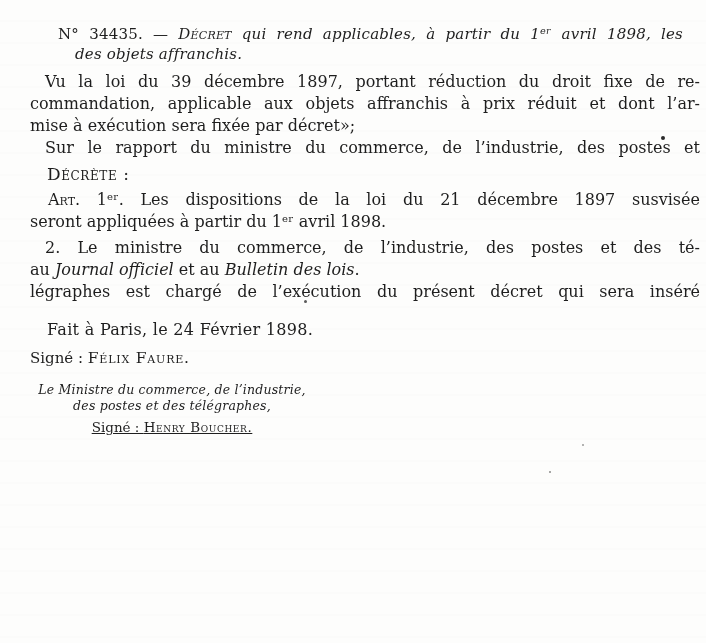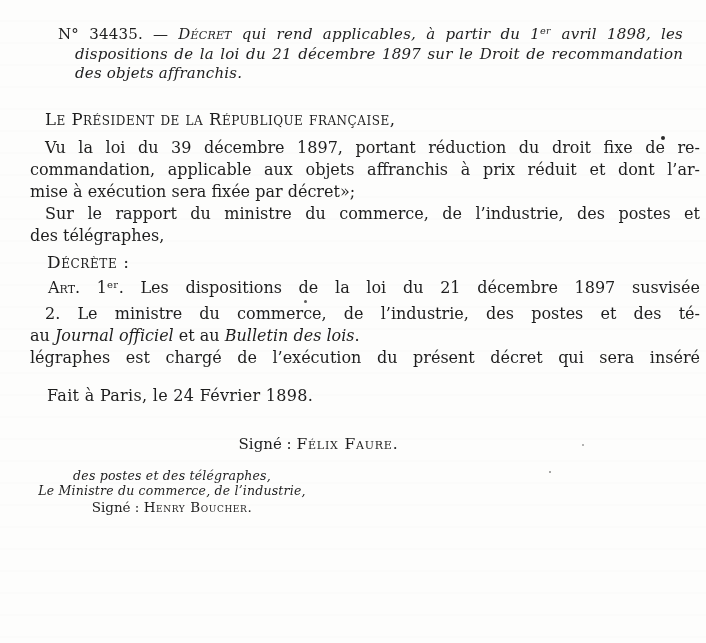--- a/index.html
+++ b/index.html
@@ -94,22 +94,22 @@
   .p-art2 { margin-top: 4px; }
   .fait-line {
     margin-top: 16px;
     font-size: 16px;
     line-height: 22px;
     text-indent: 17px;
     letter-spacing: 0.3px;
   }
   
   .sig-president {
-    margin-top: 28px;
-    text-align: center;
+    margin-top: 8px;
+    text-align: left;
     padding-right: 93px;
     font-size: 15px;
     line-height: 18px;
   }
   .sig-president .name {
     font-variant: small-caps;
     font-size: 15.5px;
     letter-spacing: 0.8px;
   }
   
@@ -119,22 +119,24 @@
     width: 270px;
     text-align: center;
   }
   .minister-title {
     font-style: italic;
     font-size: 12.5px;
     line-height: 15.5px;
     letter-spacing: 0.2px;
   }
   .sig-minister {
+    margin-top: 6px;
     font-size: 13.5px;
     line-height: 17px;
+    text-decoration: underline;
   }
   .sig-minister .name {
     font-variant: small-caps;
     letter-spacing: 0.6px;
   }
   
   .dot {
     position: absolute;
     border-radius: 50%;
   }
@@ -146,64 +148,62 @@
 </head>
 <body>
 
 <div class="page">
   <div class="textblock">
 
     <div class="decree-header">
       <div class="line first">
         <span class="upright">N° 34435. — </span><span class="sc">Décret</span><span> qui rend applicables, à partir du 1ᵉʳ avril 1898, les</span>
       </div>
-      <div class="line">dispositions de la loi du 21 décembre 1897 sur le Droit de recommandation</div>
       <div class="line last">des objets affranchis.</div>
     </div>
 
 
-    <div class="salutation">Le Président de la République française,</div>
 
     <div class="para p-vu">
       <div class="line first">Vu la loi du 39 décembre 1897, portant réduction du droit fixe de re-</div>
       <div class="line">commandation, applicable aux objets affranchis à prix réduit et dont l’ar-</div>
       <div class="line last">mise à exécution sera fixée par décret»;</div>
     </div>
 
     <div class="para p-rapport">
       <div class="line first">Sur le rapport du ministre du commerce, de l’industrie, des postes et</div>
-      <div class="line last">des télégraphes,</div>
     </div>
 
     <div class="decrete">Décrète :</div>
 
     <div class="para p-art1">
       <div class="line first">
         <span class="sc">Art.</span><span> 1ᵉʳ. Les dispositions de la loi du 21 décembre 1897 susvisée</span>
       </div>
+      <div class="line last">seront appliquées à partir du 1ᵉʳ avril 1898.</div>
     </div>
 
     <div class="para p-art2">
       <div class="line first">2. Le ministre du commerce, de l’industrie, des postes et des té-</div>
       <div class="line last">
         <span>au </span><span class="it">Journal officiel</span><span> et au </span><span class="it">Bulletin des lois</span><span>.</span>
       </div>
       <div class="line">légraphes est chargé de l’exécution du présent décret qui sera inséré</div>
     </div>
 
     <div class="fait-line">Fait à Paris, le 24 Février 1898.</div>
 
     <div class="sig-president">
       <span>Signé : </span><span class="name">Félix Faure.</span>
     </div>
 
     <div class="minister-block">
       <div class="minister-title">
+        <div>Le Ministre du commerce, de l’industrie,</div>
         <div>des postes et des télégraphes,</div>
-        <div>Le Ministre du commerce, de l’industrie,</div>
       </div>
       <div class="sig-minister">
         <span>Signé : </span><span class="name">Henry Boucher.</span>
       </div>
     </div>
 
   </div>
 
   <div class="dot dot-1"></div>
   <div class="dot dot-2"></div>

